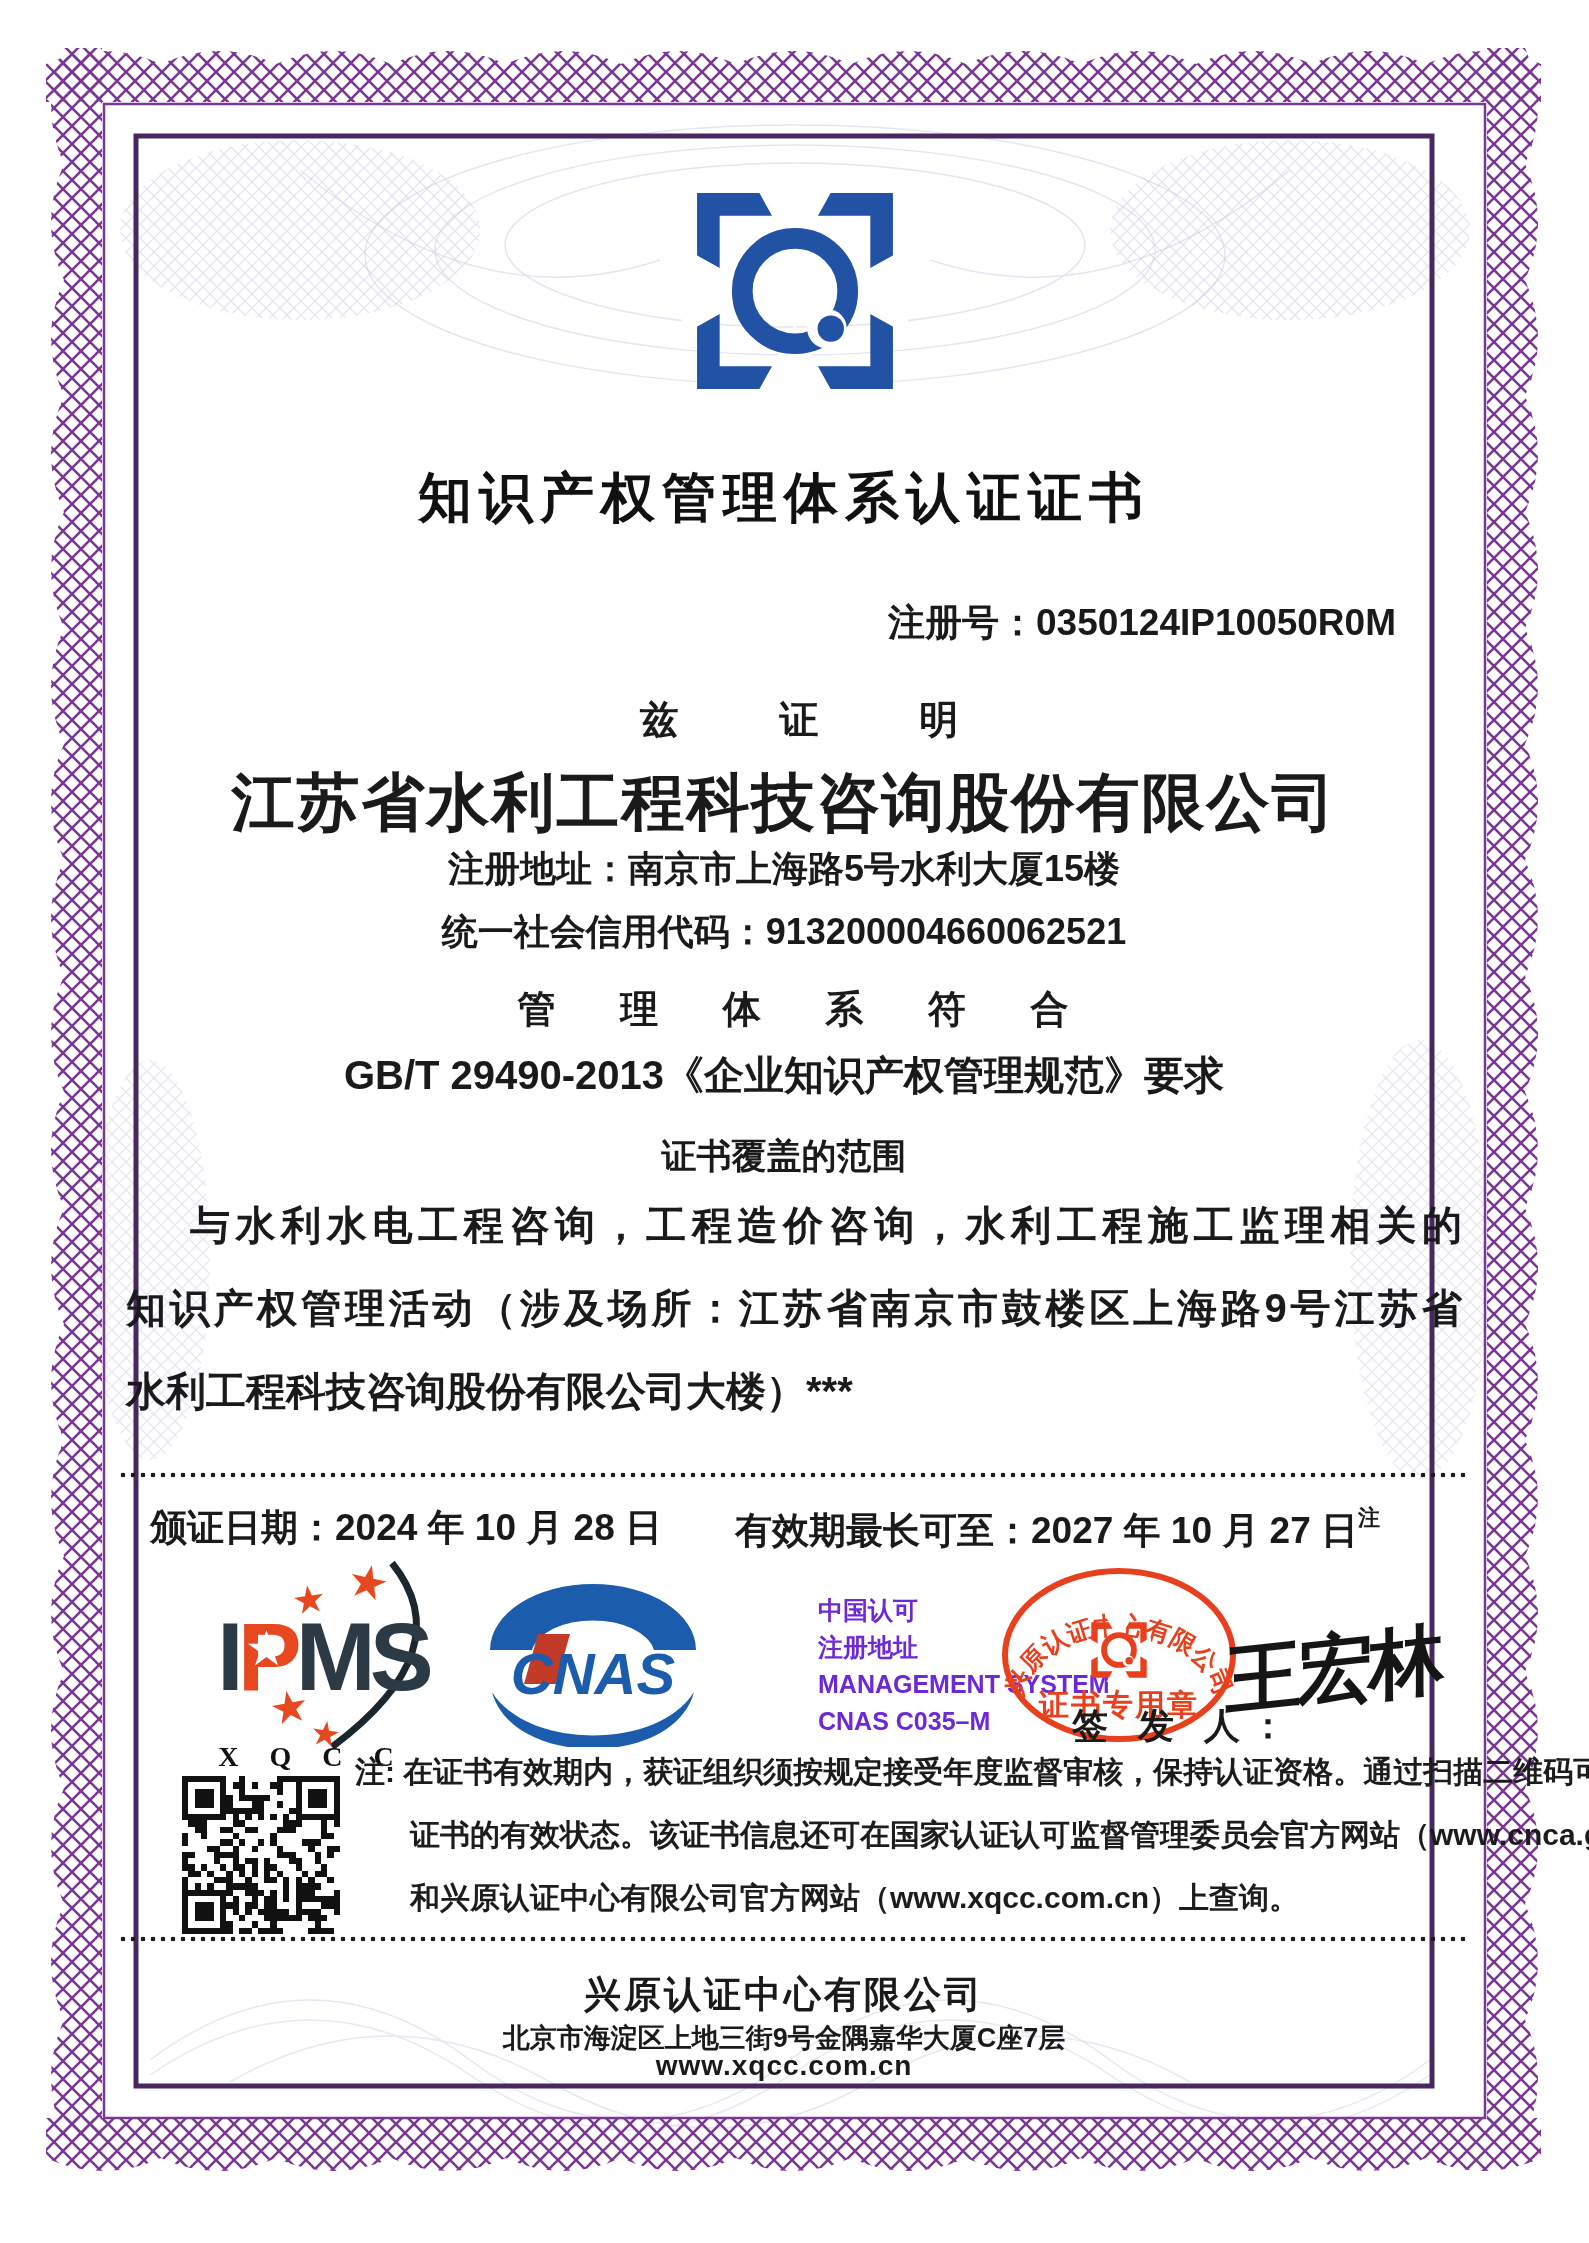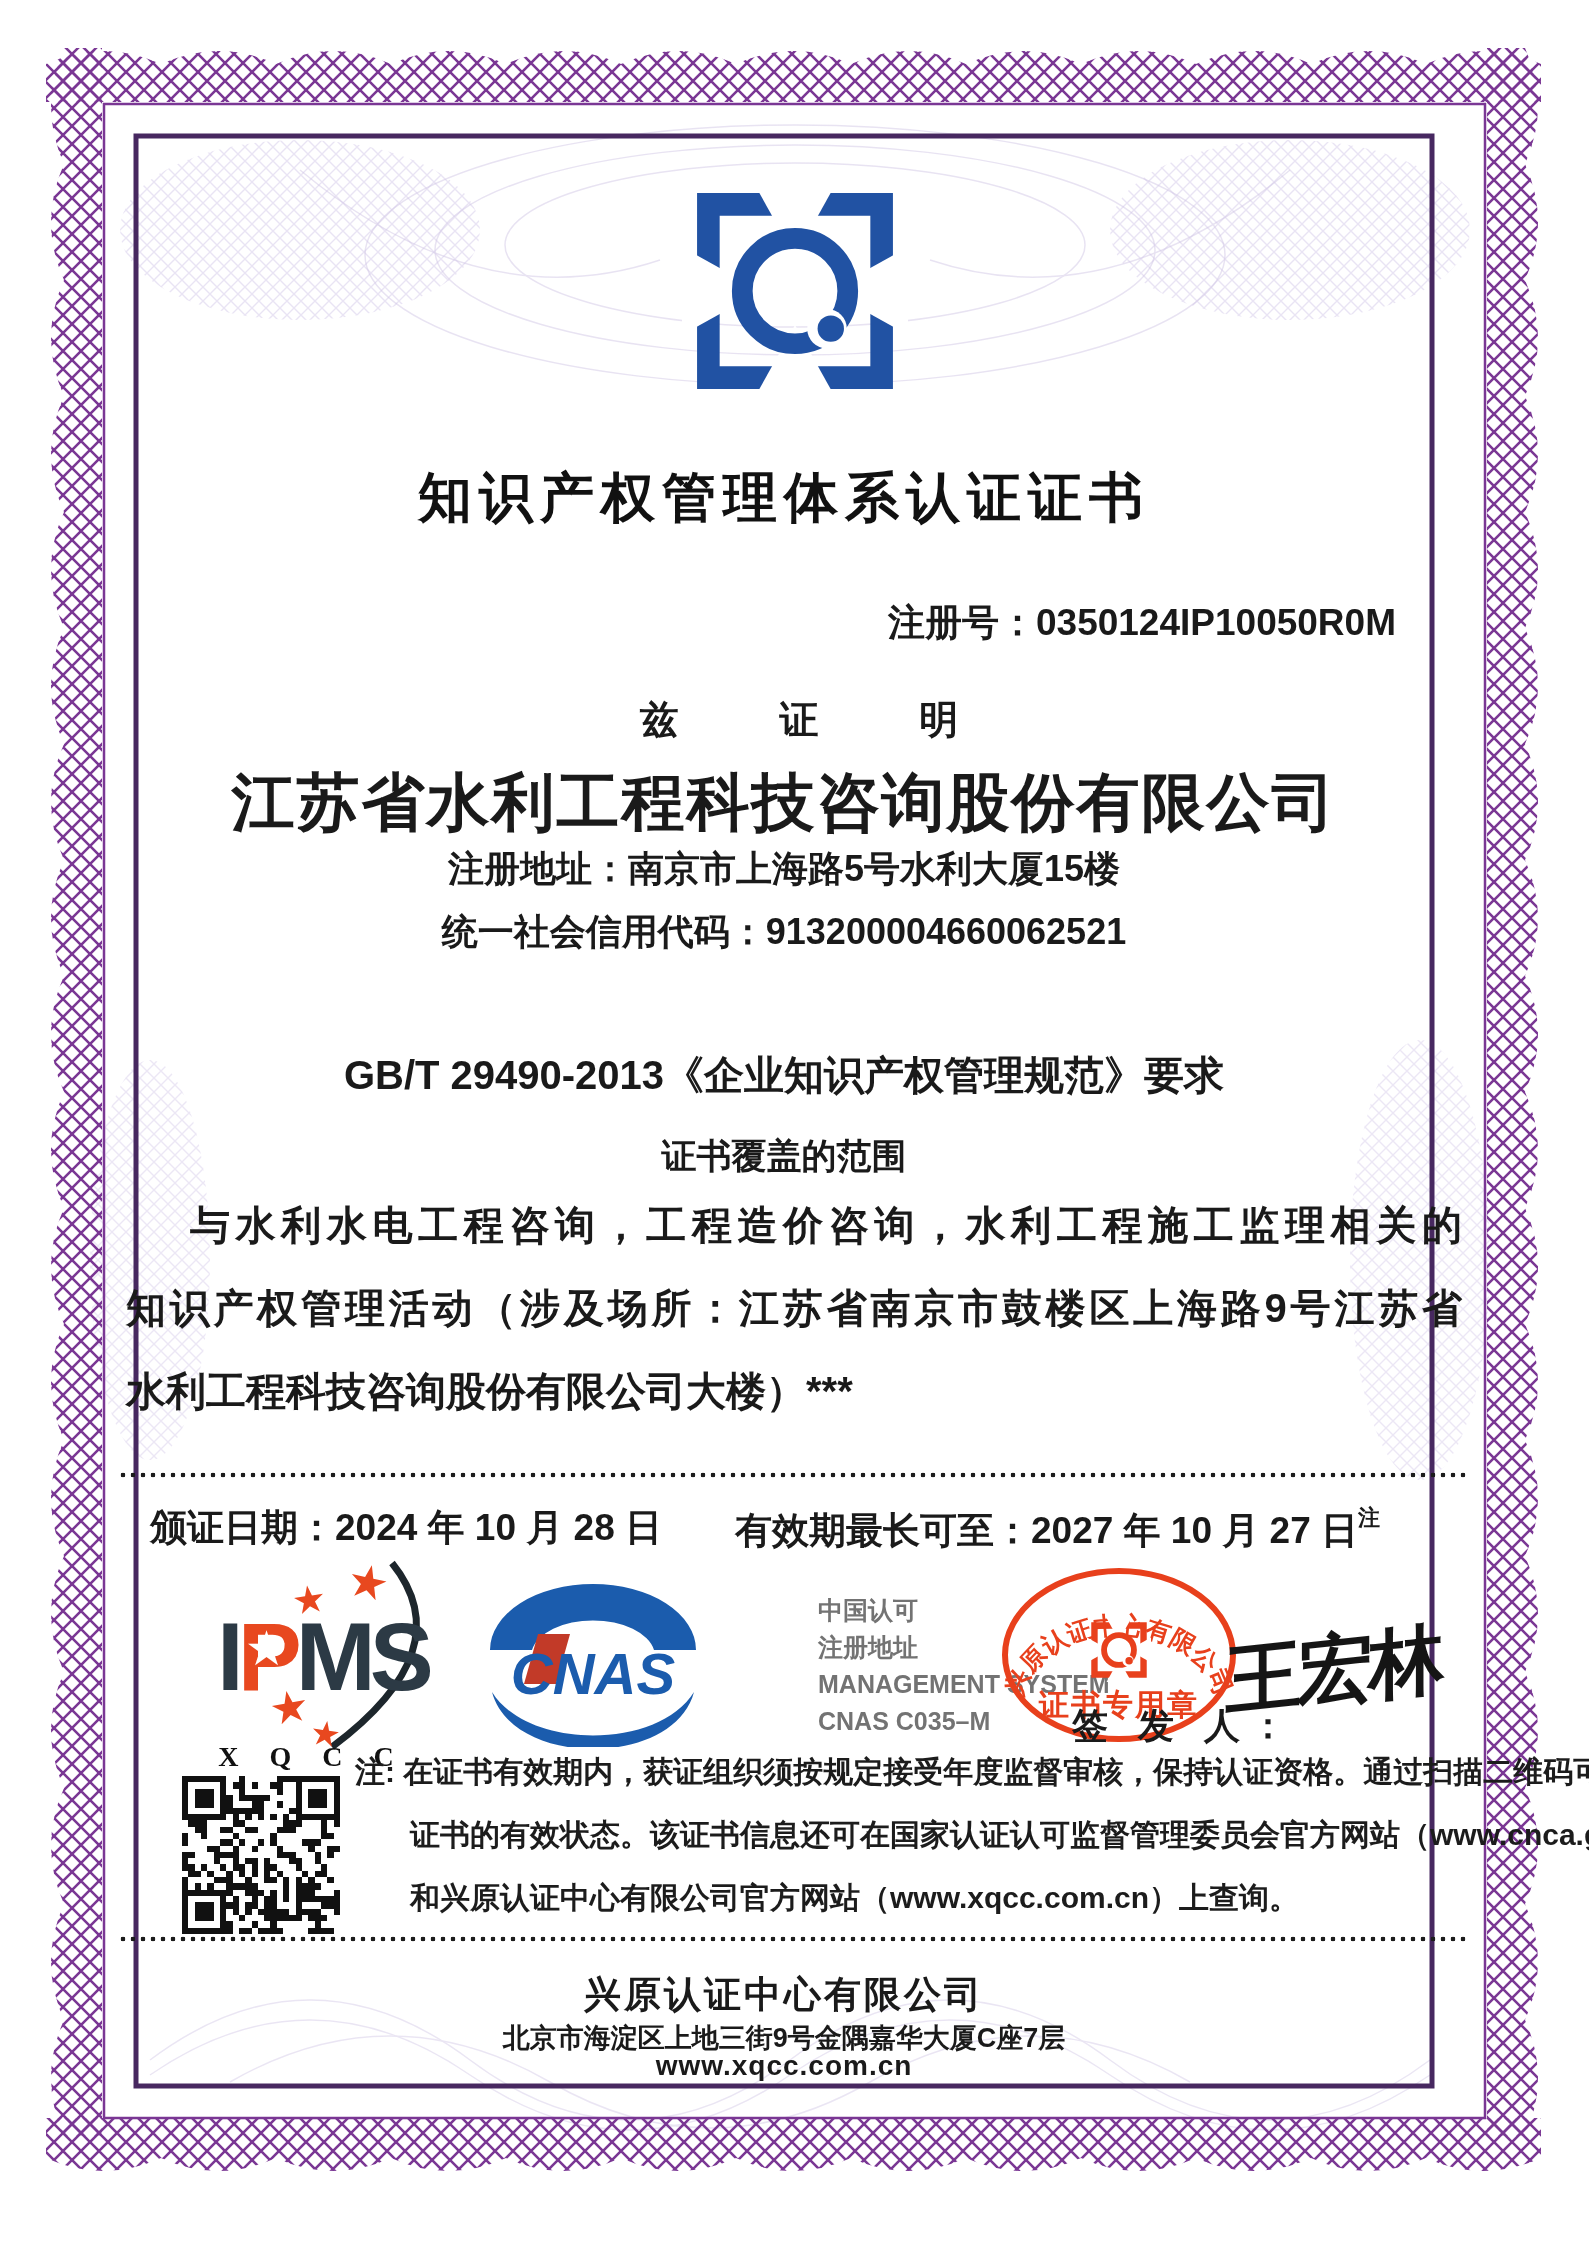--- a/index.html
+++ b/index.html
@@ -24,21 +24,21 @@
   .sl1{top:1198px;text-indent:64px;}
   .sl2{top:1281px;}
   .sl3{top:1364px;}
   .dotline{height:6px;left:118px;width:1348px;
     background-image:radial-gradient(circle,#1c1c1c 2.1px,transparent 2.6px);
     background-size:10px 6px;background-repeat:repeat-x;background-position:0 50%;}
   .dl1{top:1472px;} .dl2{top:1936px;}
   .datetext{font-size:37px;font-weight:600;top:1503px;white-space:nowrap;}
   .issue{left:150px;} .valid{left:735px;}
   .supnote{font-size:22px;vertical-align:18px;font-weight:700;}
-  .acc-text{left:818px;top:1592px;font-size:25px;line-height:37px;color:#737373;font-weight:600;text-align:left;}
+  .acc-text{left:818px;top:1592px;font-size:25px;line-height:37px;color:#6d28d9;font-weight:600;text-align:left;}
   .sign-label{left:1072px;top:1702px;font-size:36px;font-weight:600;letter-spacing:10px;white-space:nowrap;}
   .signature{left:1225px;top:1620px;font-size:76px;font-weight:700;color:#151515;
     font-family:"DejaVu Serif",serif;transform:rotate(-6deg) skewX(-6deg);letter-spacing:-4px;white-space:nowrap;}
   .qr{left:182px;top:1776px;}
   .note{left:355px;top:1752px;width:1090px;font-size:30px;font-weight:600;color:#1c1c1c;}
   .note .nline{position:absolute;left:55px;white-space:nowrap;}
   .note .n1{left:0;top:0;} .note .n2{top:63px;} .note .n3{top:126px;}
   .fname{top:1970px;font-size:37px;font-weight:700;letter-spacing:3px;}
   .faddr{top:2020px;font-size:27px;font-weight:600;}
   .fsite{top:2050px;font-size:28px;font-weight:600;letter-spacing:1px;}
@@ -96,20 +96,21 @@
 
     <use href="#xqcc-mark" x="682" y="178" width="226" height="226" color="#2152a3"></use>
   </svg>
 
   <div class="abs ctr title">知识产权管理体系认证证书</div>
   <div class="abs regline"><span>注册号：</span><span>0350124IP10050R0M</span></div>
   <div class="abs ctr certify">兹 证 明</div>
   <div class="abs ctr company">江苏省水利工程科技咨询股份有限公司</div>
   <div class="abs ctr addr">注册地址：南京市上海路5号水利大厦15楼</div>
   <div class="abs ctr credit">统一社会信用代码：913200004660062521</div>
+  <div class="abs ctr compliance">管 理 体 系 符 合</div>
   <div class="abs ctr standard">GB/T 29490-2013《企业知识产权管理规范》要求</div>
   <div class="abs ctr scopehead">证书覆盖的范围</div>
   <div class="abs scope-line sl1">与水利水电工程咨询，工程造价咨询，水利工程施工监理相关的</div>
   <div class="abs scope-line sl2">知识产权管理活动（涉及场所：江苏省南京市鼓楼区上海路9号江苏省</div>
   <div class="abs scope-line last sl3">水利工程科技咨询股份有限公司大楼）***</div>
 
   <div class="abs dotline dl1"></div>
 
   <div class="abs datetext issue">颁证日期：2024 年 10 月 28 日</div>
   <div class="abs datetext valid"><span>有效期最长可至：2027 年 10 月 27 日</span><span class="supnote">注</span></div>

